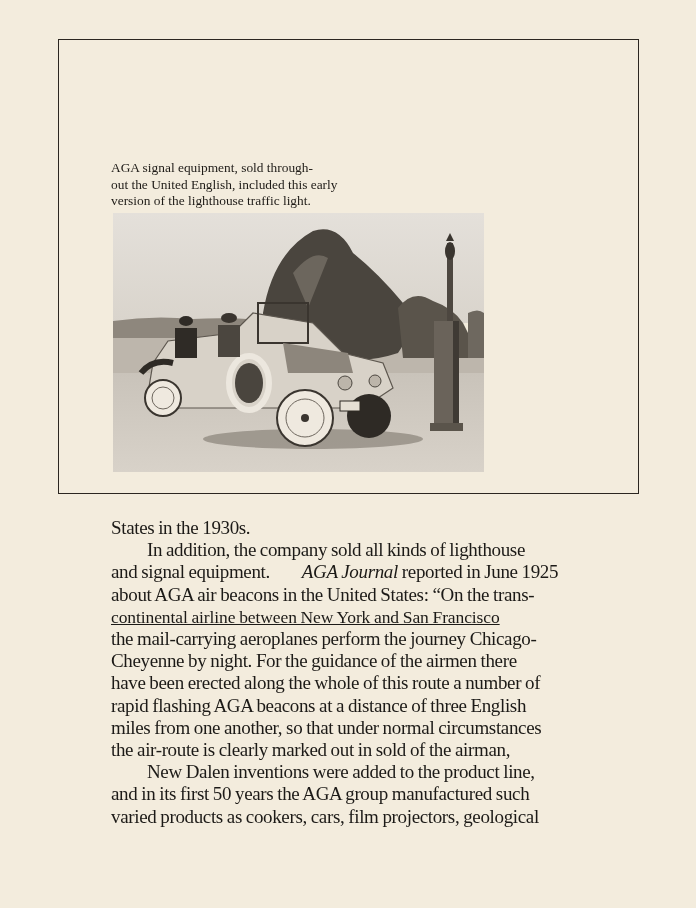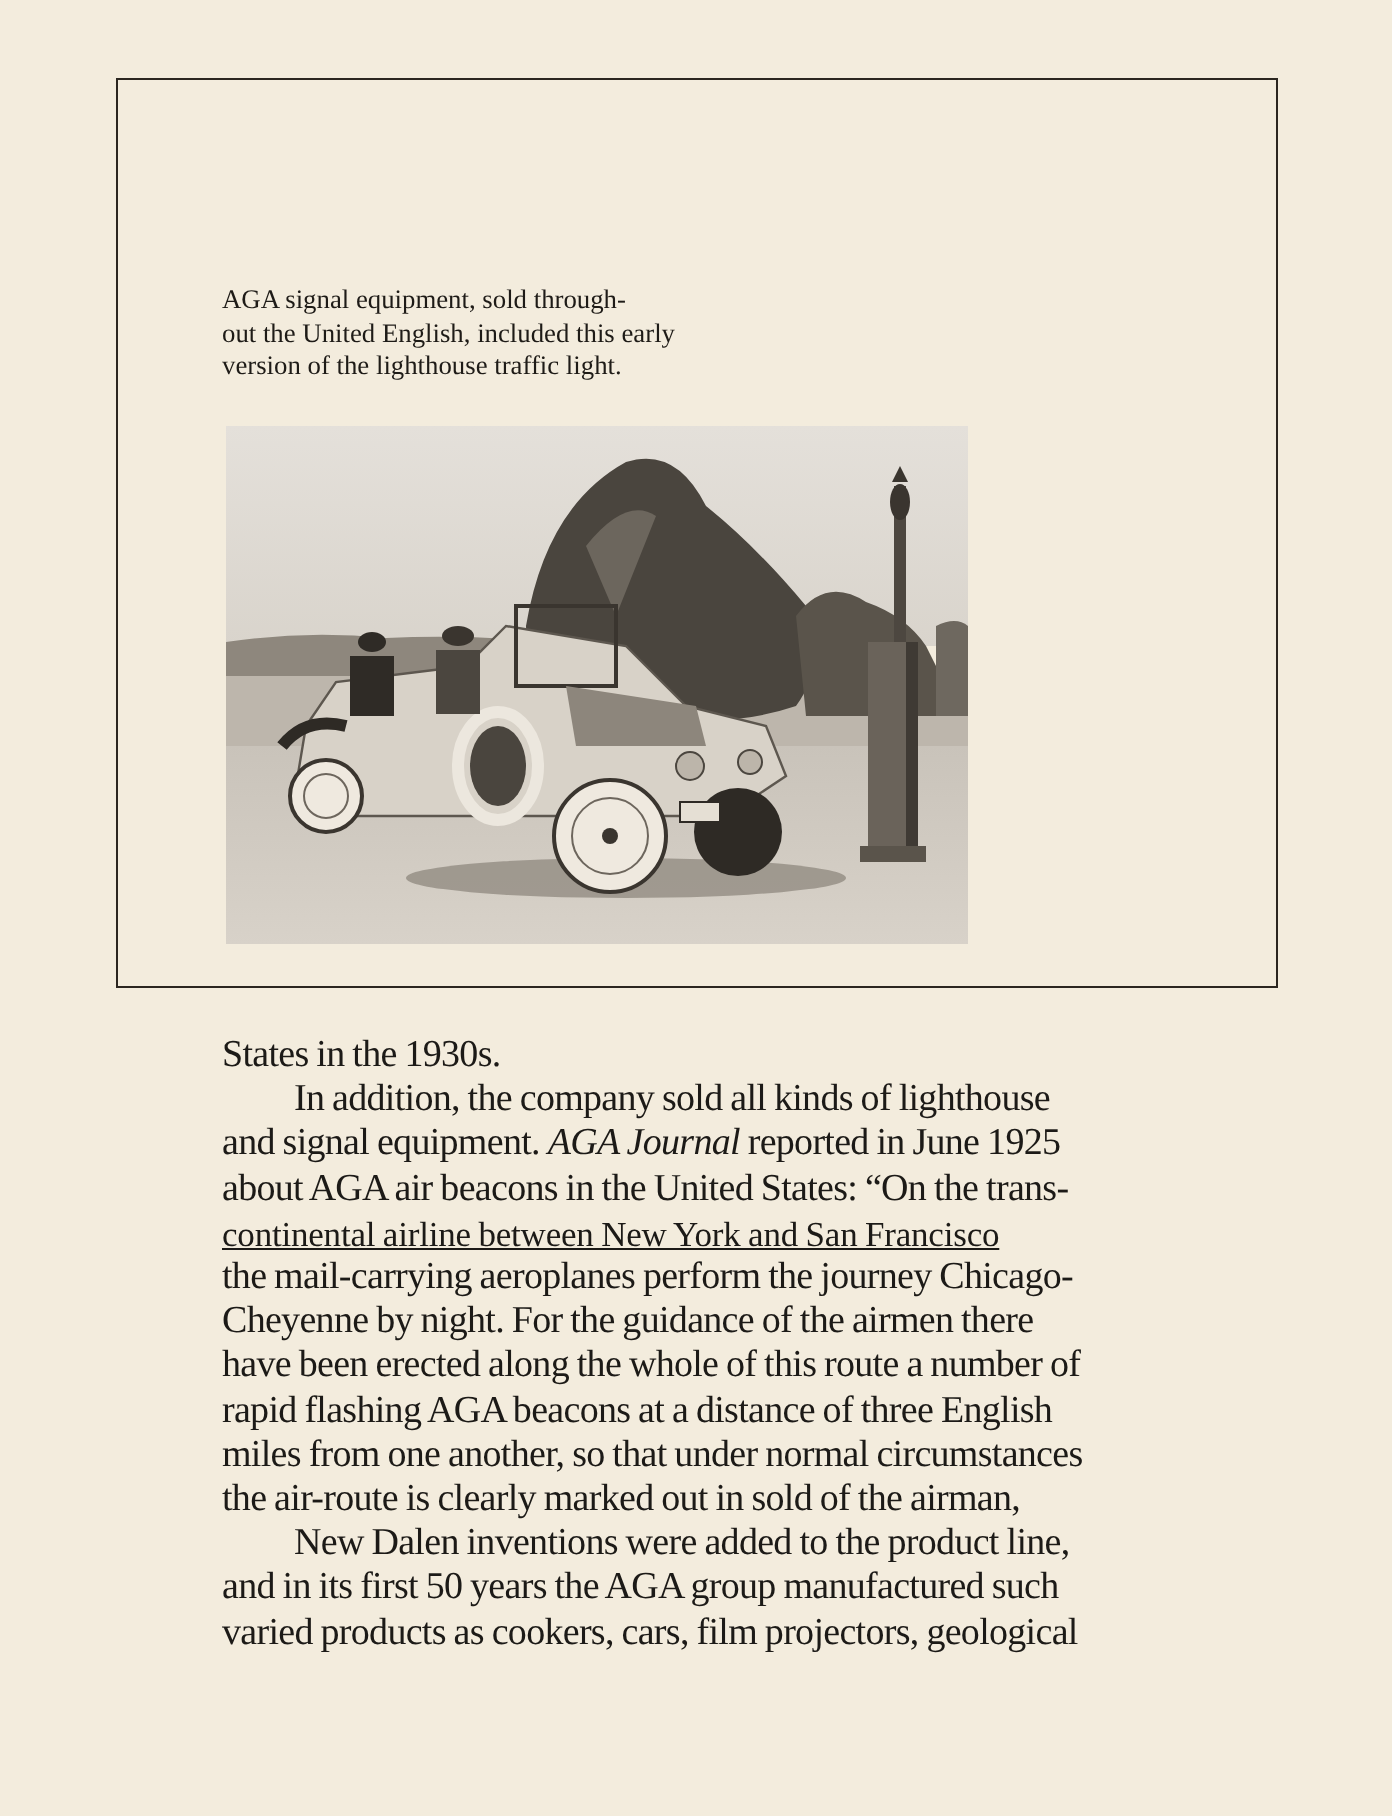--- a/index.html
+++ b/index.html
@@ -10,41 +10,41 @@
     font-family: "Liberation Serif", "DejaVu Serif", serif;
     color: #1c1a17;
   }
   .frame {
     position: absolute; left: 58px; top: 39px;
     width: 581px; height: 455px;
     border: 1.5px solid #2b2620;
     box-sizing: border-box;
   }
   .caption {
-    position: absolute; left: 111px; top: 142px;
+    position: absolute; left: 111px; top: 160px;
     width: 260px;
     font-size: 13.4px; line-height: 16.5px;
     color: #1e1b17;
   }
   .caption span { display: block; white-space: nowrap; }
   .photo {
     position: absolute; left: 113px; top: 213px;
     width: 371px; height: 259px;
   }
   .body-text {
     position: absolute; left: 111px; top: 517px;
     width: 470px;
     font-size: 19px; line-height: 22.2px;
     letter-spacing: -0.35px;
     word-spacing: -0.5px;
   }
   .body-text .line { display: block; white-space: nowrap; }
   .body-text .indent { padding-left: 36px; }
   .body-text .loose { letter-spacing: -0.1px; font-size: 17.5px; text-decoration: underline; }
-  .body-text em { font-style: italic; }
+  .body-text em { font-style: italic; margin-left: 28px; }
 </style>
 </head>
 <body>
 
 <div class="frame"></div>
 
 <div class="caption">
   <span>AGA signal equipment, sold through-</span>
   <span>out the United English, included this early</span>
   <span>version of the lighthouse traffic light.</span>

